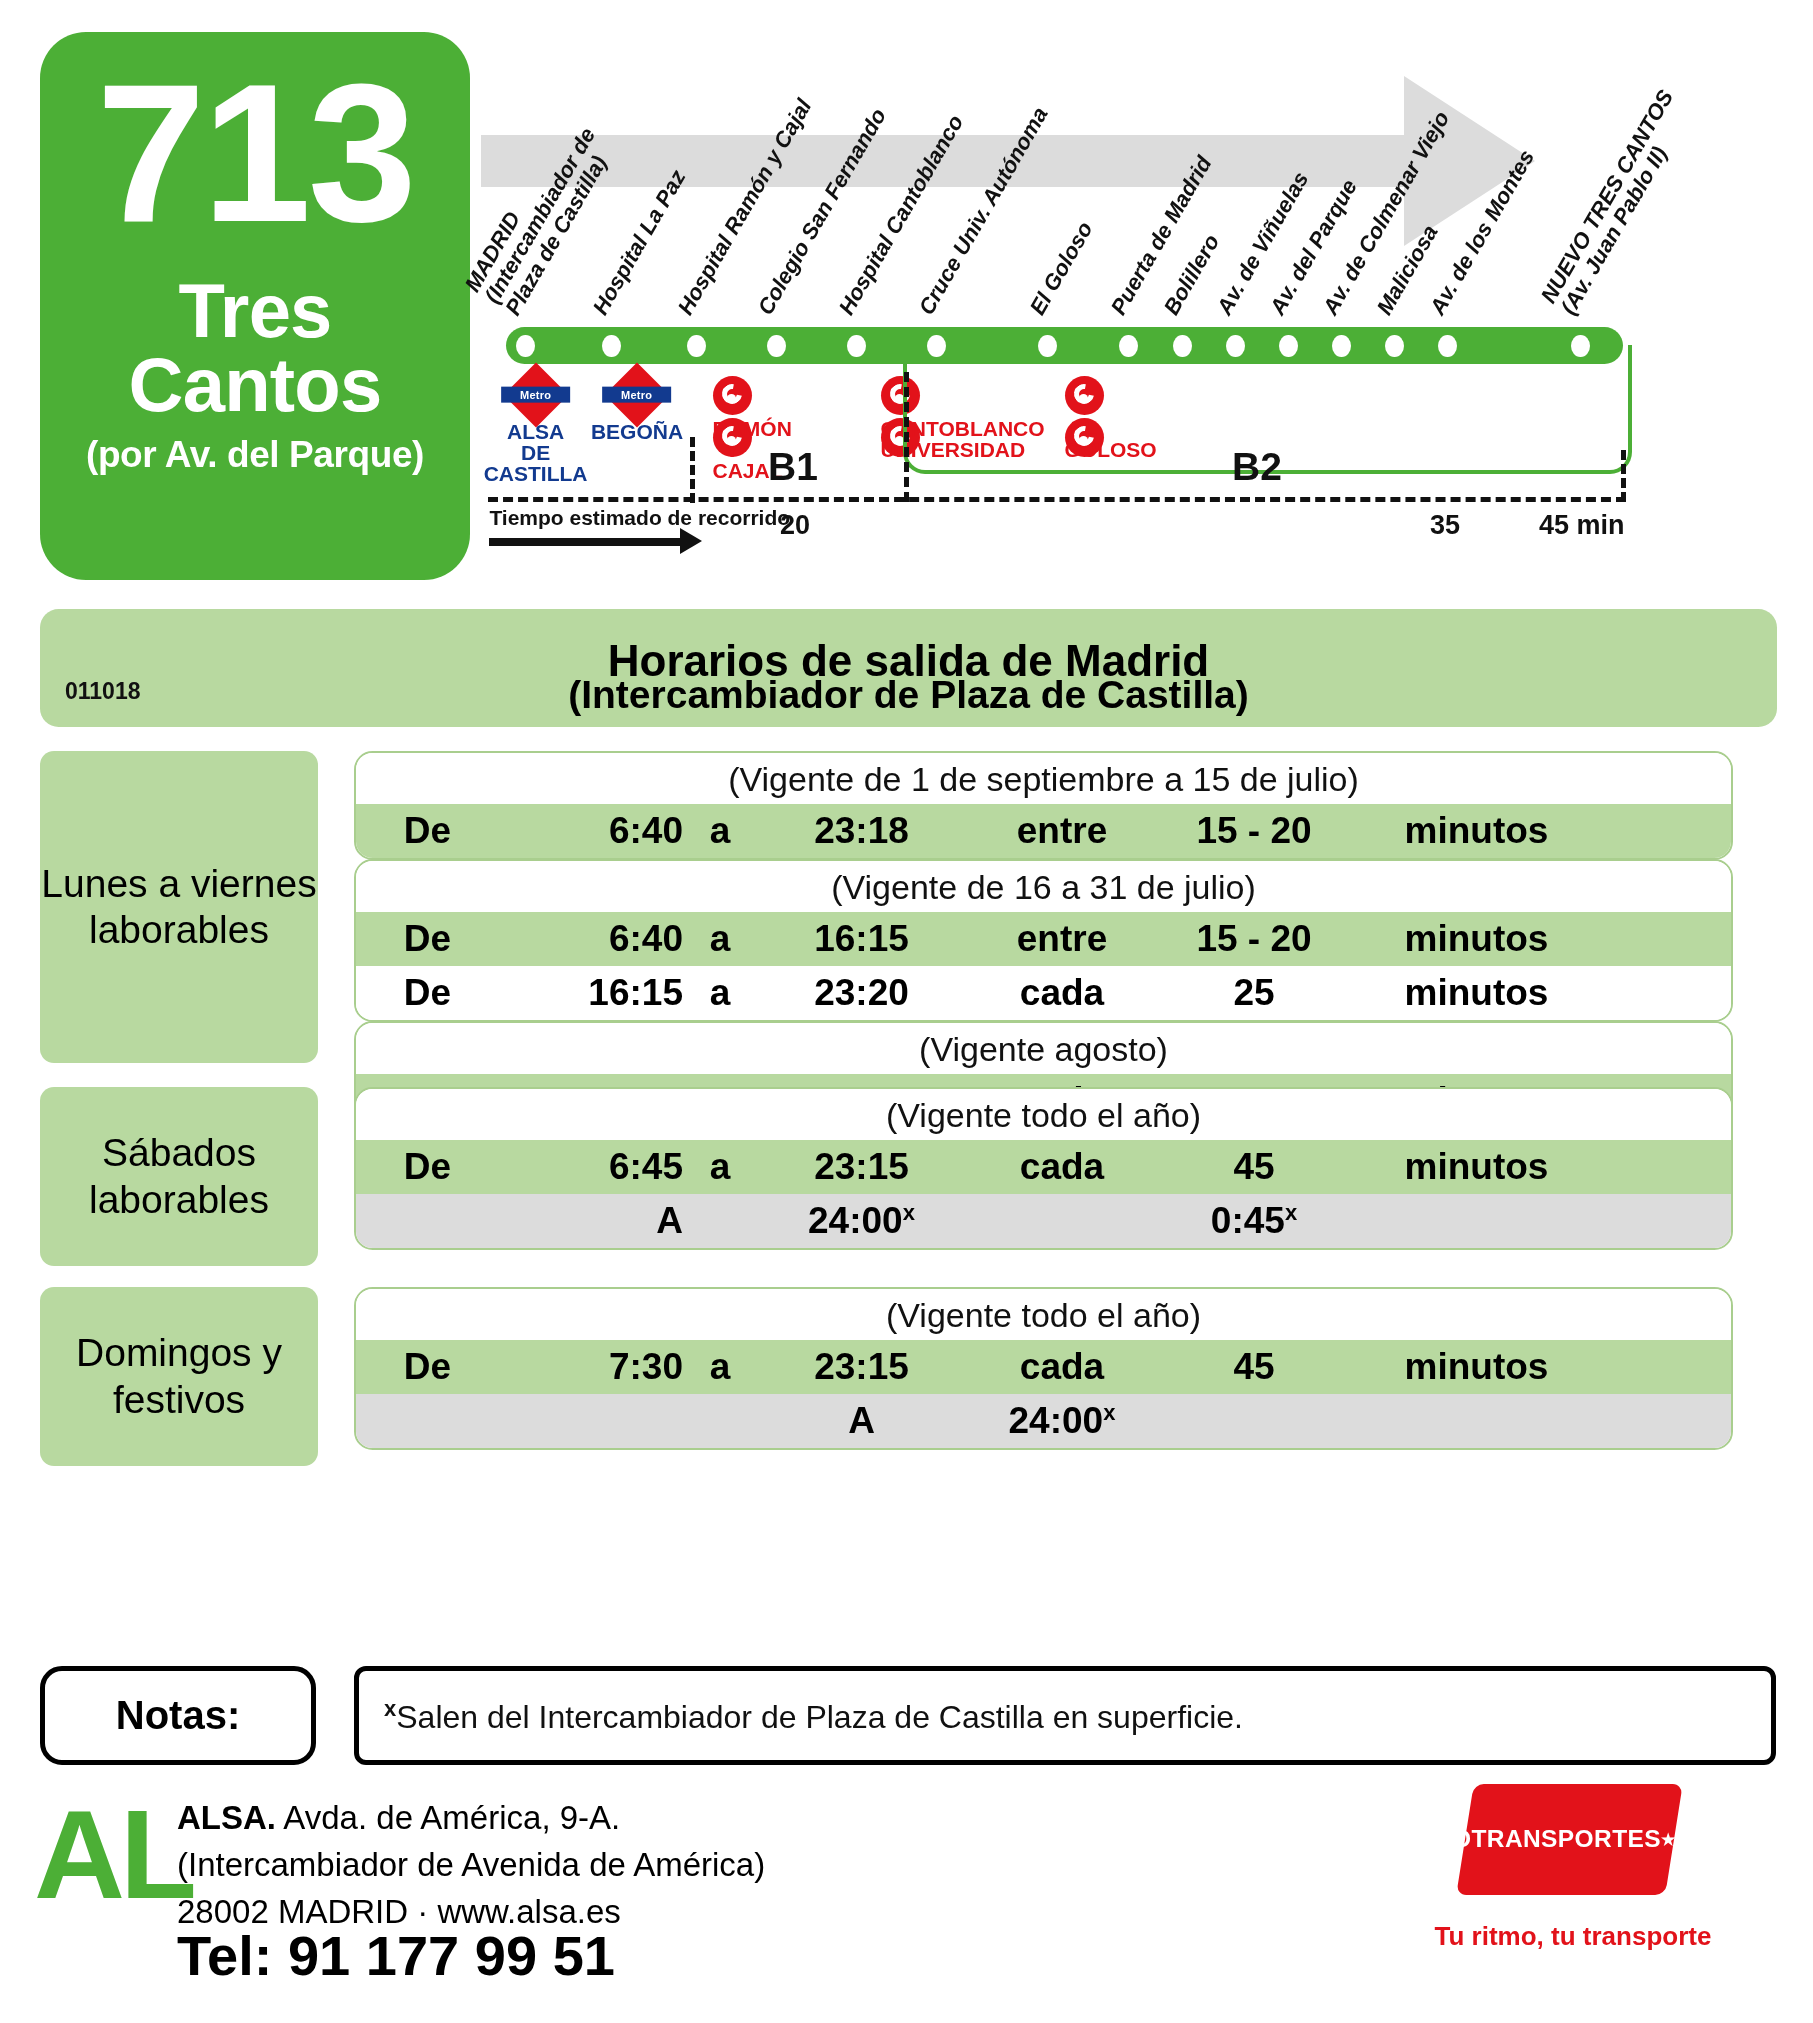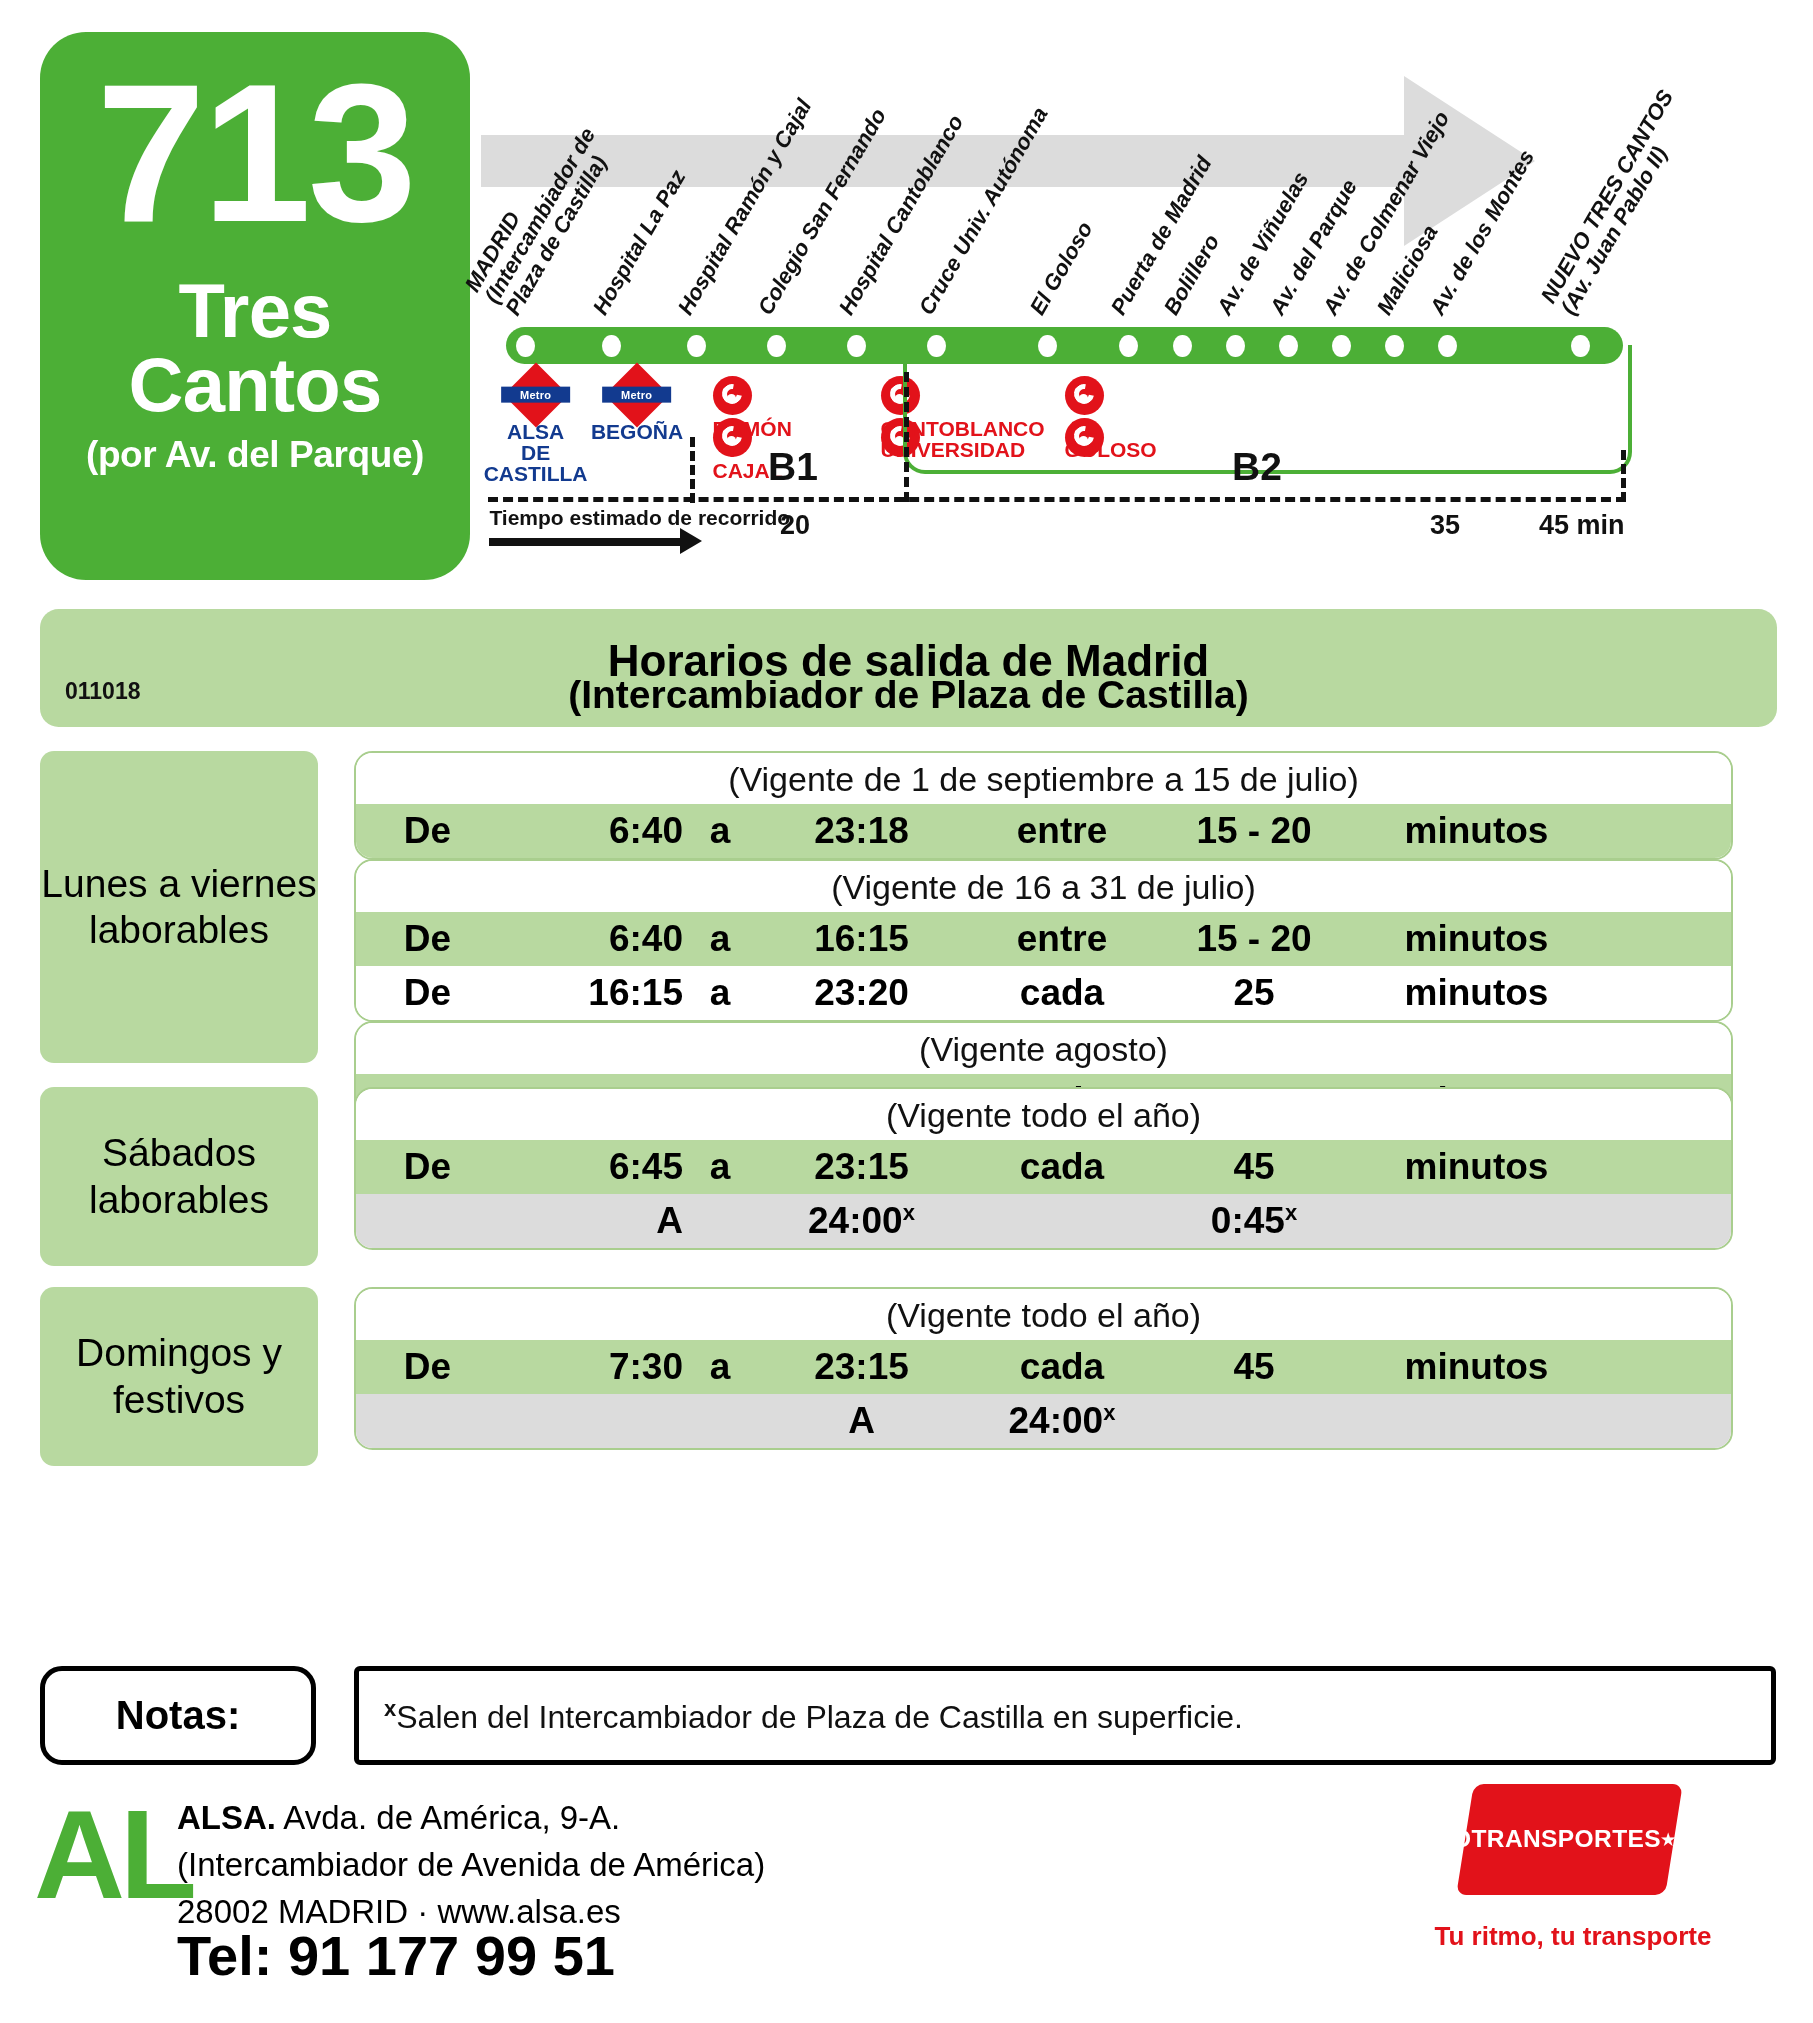--- a/index.html
+++ b/index.html
@@ -159,21 +159,21 @@
 
   
   #notas-label{
     left:40px;top:1666px;width:266px;height:89px;
     border:5px solid #000;border-radius:22px;background:#fff;
     display:flex;align-items:center;justify-content:center;
     font-size:40px;font-weight:bold;color:#000;
   }
   #notas-box{
     left:354px;top:1666px;width:1412px;height:89px;
-    border:5px solid #000;border-radius:6px;background:#fff;
+    border:5px solid #000;border-radius:12px;background:#fff;
     display:flex;align-items:center;
   }
   #notas-text{font-size:32px;color:#111;padding-left:25px;}
   #notas-text .mk{font-size:22px;vertical-align:super;font-weight:bold;}
 
   
   #al-logo{
     left:34px;top:1792px;font-size:126px;font-weight:bold;color:#4CAF36;
     line-height:1;letter-spacing:-5px;
   }

